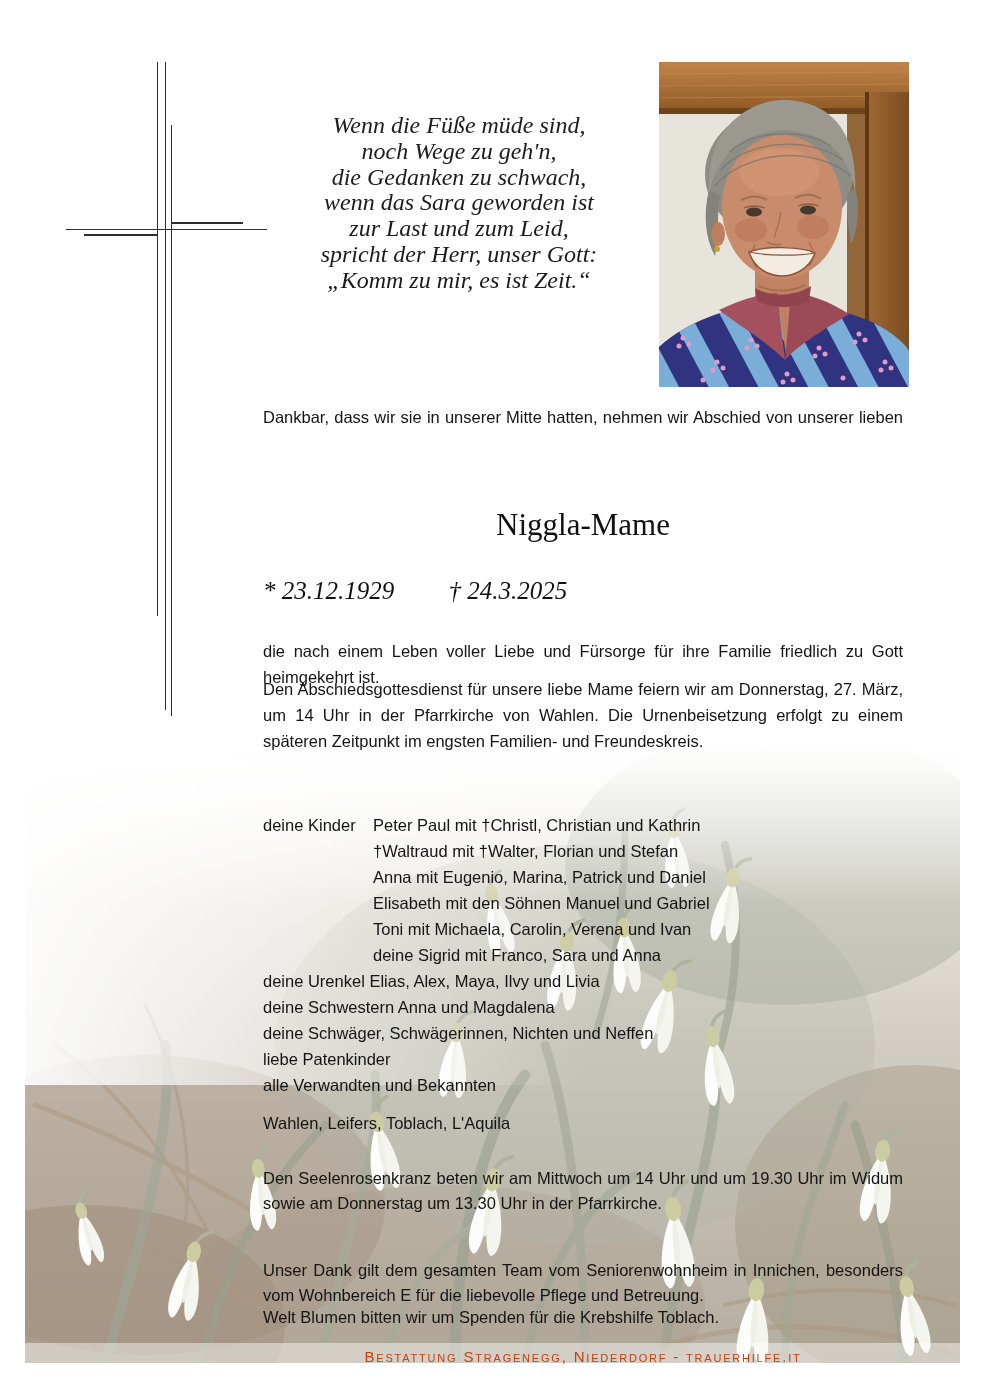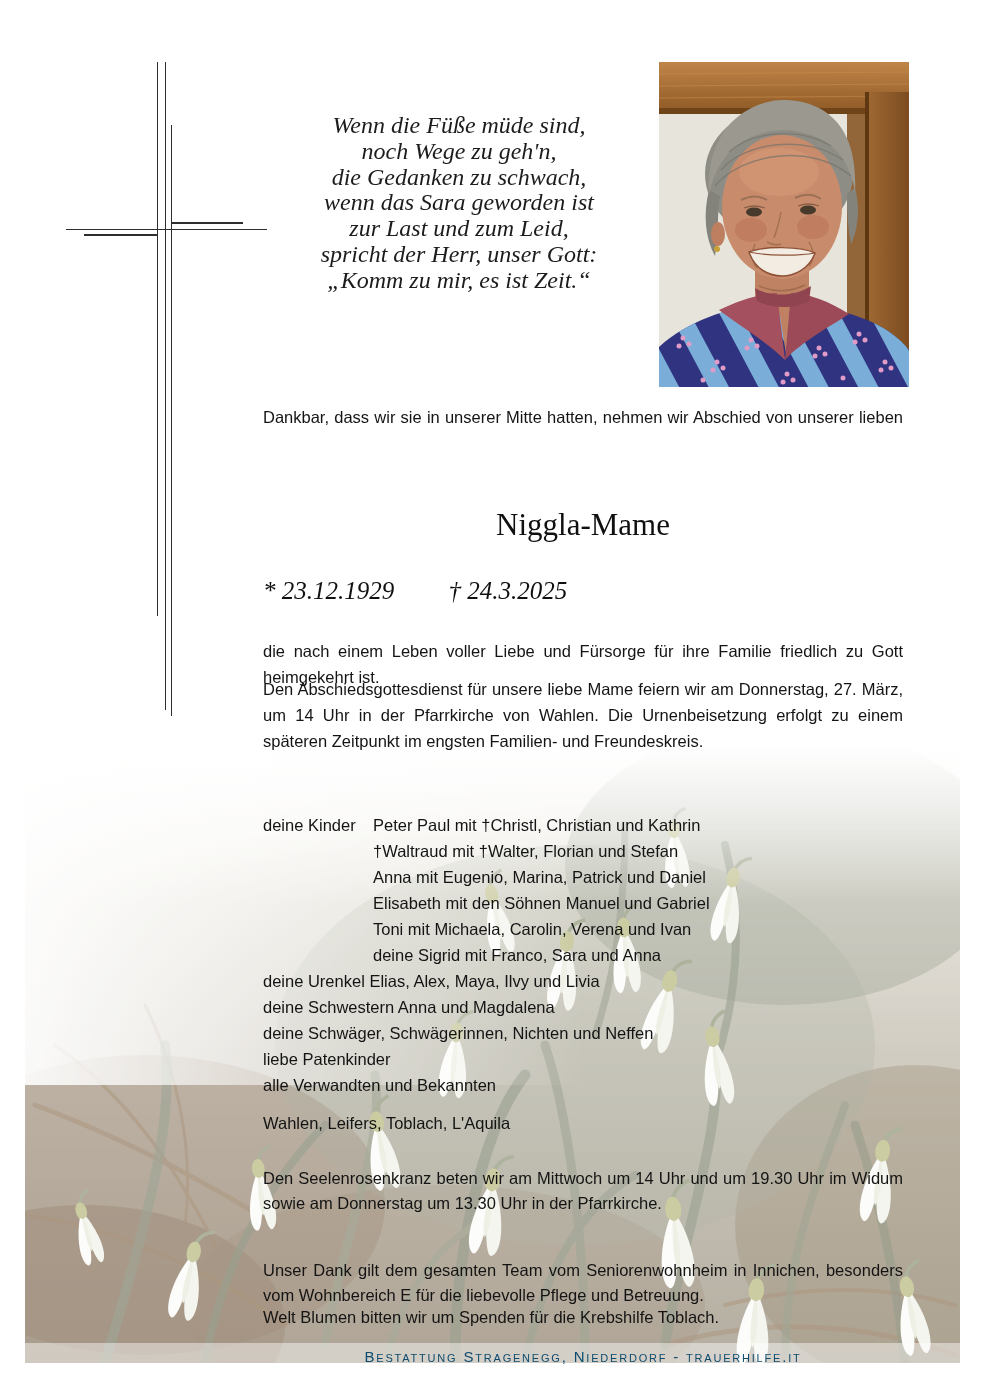--- a/index.html
+++ b/index.html
@@ -65,21 +65,21 @@
   .indent { padding-left:110px; }
 
   .places { top:1110px; }
   .rosary { top:1166px; line-height:25px; }
   .thanks { top:1238px; line-height:25px;margin-top:20px; }
   .flowers-note { top:1304px; }
 
   .footer {
     top:1348px; left:263px; width:640px; z-index:3; text-align:center;
     font-variant:small-caps; font-size:15px; letter-spacing:1.8px;
-    color:#0c4a6e;
+    color:#c2410c;
   }
 </style>
 </head>
 <body>
 
 <div class="page">
 
   <div class="abs bg-snowdrops">
     <svg width="935" height="618" viewBox="0 0 935 618">
       <defs>

